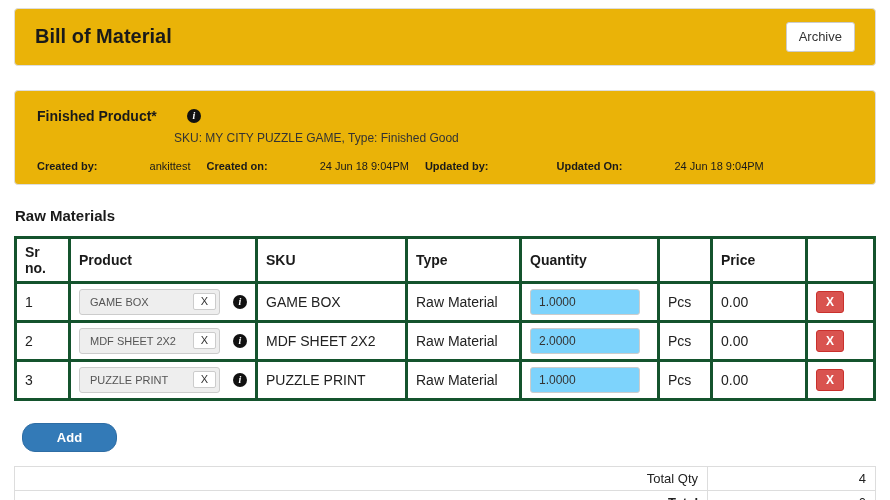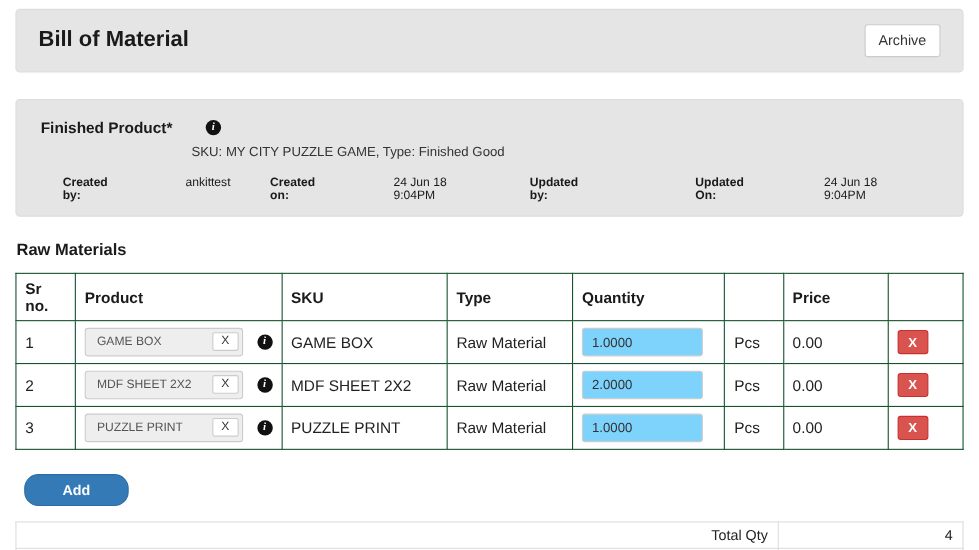--- a/index.html
+++ b/index.html
@@ -6,21 +6,21 @@
   html, body { margin: 0; padding: 0; background: #fff; }
   body {
     width: 890px; height: 500px; overflow: hidden;
     font-family: "Liberation Sans", sans-serif;
     color: #222;
   }
   .page { padding: 8px 14px; }
 
   
   .panel {
-    background: #e5e5e5;
+    background: #eab308;
     border: 1px solid #ddd;
     border-radius: 4px;
   }
   .header-panel {
     display: flex; align-items: center; justify-content: space-between;
     padding: 13px 20px; margin-bottom: 24px;
   }
   .page-title { font-size: 20px; font-weight: bold; margin: 0; color: #1a1a1a; }
   .header-actions { display: flex; gap: 10px; align-items: center; }
   .btn {
@@ -57,28 +57,28 @@
   .info-icon {
     display: inline-flex; align-items: center; justify-content: center;
     width: 14px; height: 14px; border-radius: 50%;
     background: #111; color: #fff;
     font-size: 10px; font-weight: bold; font-style: italic;
     font-family: "Liberation Serif", serif;
     margin-left: 13px; cursor: pointer; flex: 0 0 auto;
   }
   .sku-line { margin-left: 137px; margin-top: 7px; font-size: 12px; color: #333; }
   .meta-row { display: flex; align-items: baseline; margin-top: 15px; font-size: 11px; color: #1a1a1a; }
-  .meta-label { font-weight: bold; margin-right: 4px; margin-left: 20px; }
+  .meta-label { font-weight: bold; margin-right: 4px; }
   .meta-value { margin-right: 16px; padding-left: 48px; }
 
   
   .section-heading { font-size: 15px; font-weight: bold; margin: 0 0 12px 1px; color: #1a1a1a; }
   table.rm { width: 100%; border-collapse: collapse; table-layout: fixed; margin-bottom: 22px; }
   table.rm th, table.rm td {
-    border: 1px solid #14532d; padding: 5px 8px; text-align: left; vertical-align: middle;
+    border: 3px solid #14532d; padding: 5px 8px; text-align: left; vertical-align: middle;
   }
   table.rm th { font-size: 14px; font-weight: bold; color: #1a1a1a; height: 29px; }
   table.rm td { font-size: 14px; color: #222; height: 39px; }
   .cell-product { display: flex; align-items: center; }
   .chip-row { width: 152px; }
   .qty-input {
     width: 110px; height: 26px; border: 1px solid #ccc; border-radius: 3px;
     padding: 0 8px; font-size: 12px; color: #333; background: #7dd3fc;
     font-family: "Liberation Sans", sans-serif;
   }

